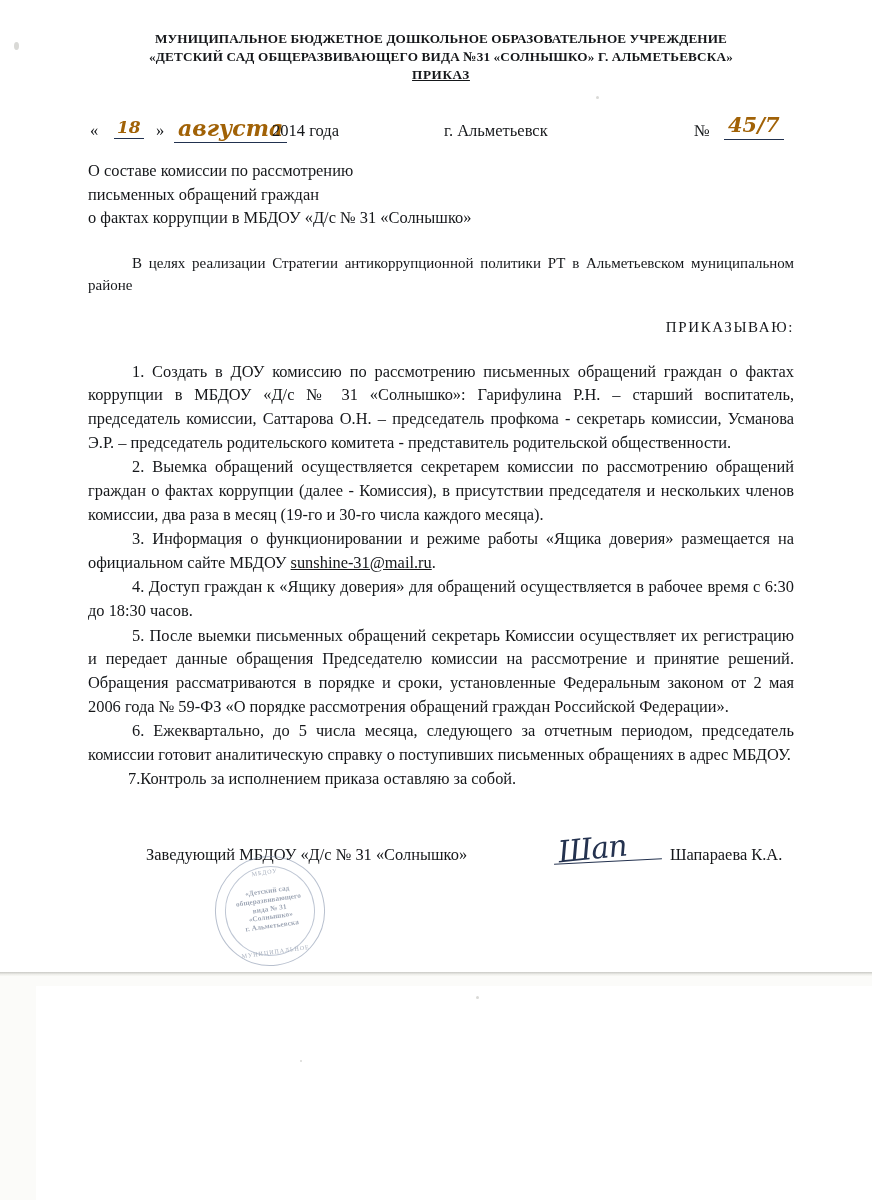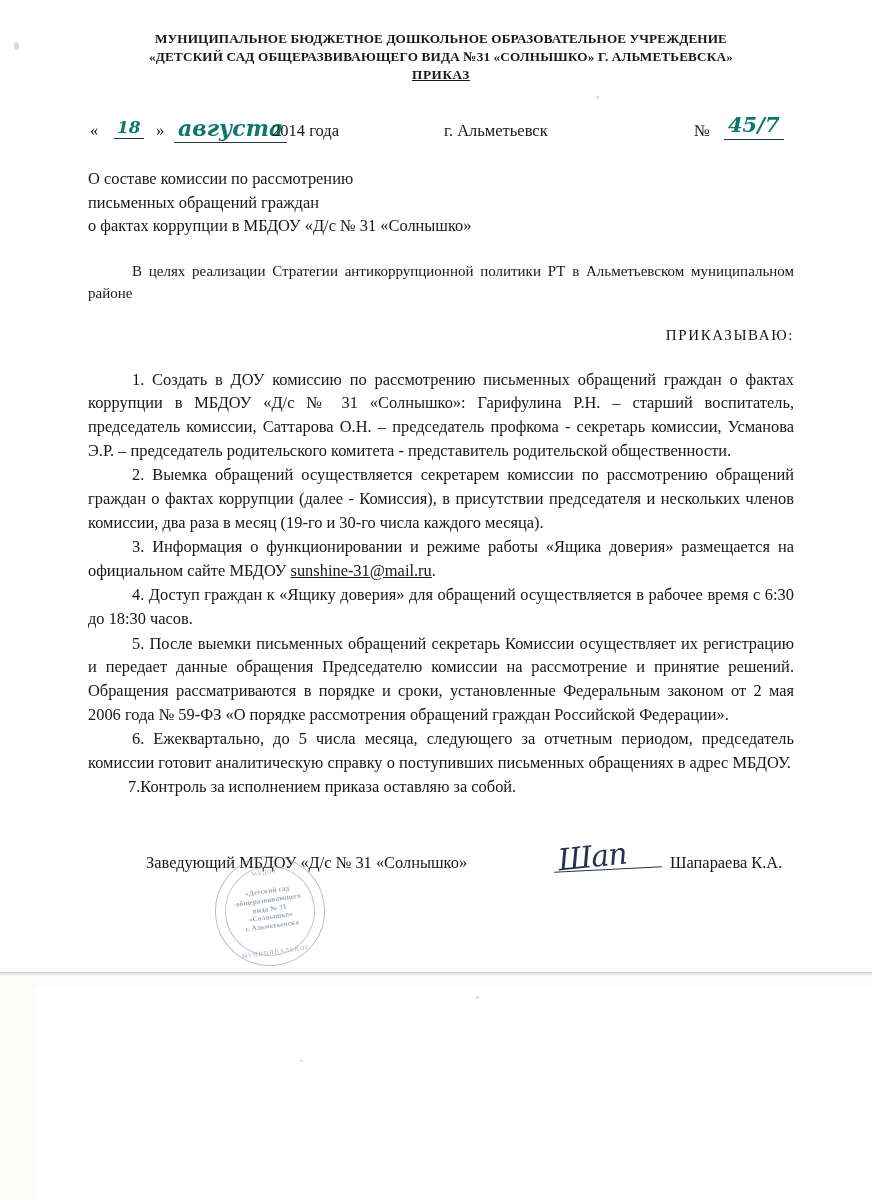--- a/index.html
+++ b/index.html
@@ -100,21 +100,21 @@
   .date-row {
     position: relative;
     height: 34px;
     margin-top: 32px;
     font-size: 16.5px;
   }
   .date-row .q1 { position: absolute; left: 2px;  top: 6px; }
   .hand {
     font-family: "DejaVu Serif", serif;
     font-style: italic;
-    color: #0f766e;
+    color: #a16207;
     font-weight: 600;
   }
   .date-row .day {
     position: absolute; left: 26px; top: 2px;
     font-size: 17px;
     border-bottom: 1.1px solid #21314f;
     padding: 0 3px 1px 3px;
   }
   .date-row .q2 { position: absolute; left: 68px; top: 6px; }
   .date-row .month {
@@ -128,21 +128,21 @@
   .date-row .city { position: absolute; left: 340px; top: 6px; margin-left: 16px; }
   .date-row .nosign { position: absolute; left: 606px; top: 6px; }
   .date-row .num {
     position: absolute; left: 636px; top: -3px;
     font-size: 21px;
     border-bottom: 1.2px solid #21314f;
     padding: 0 4px 2px 4px;
   }
 
   .subject {
-    margin-top: 18px;
+    margin-top: 10px;
     font-size: 16.4px;
     line-height: 1.42;
   }
 
   .intro {
     margin-top: 24px;
     font-size: 15px;
     line-height: 1.45;
     text-align: justify;
     text-indent: 44px;

